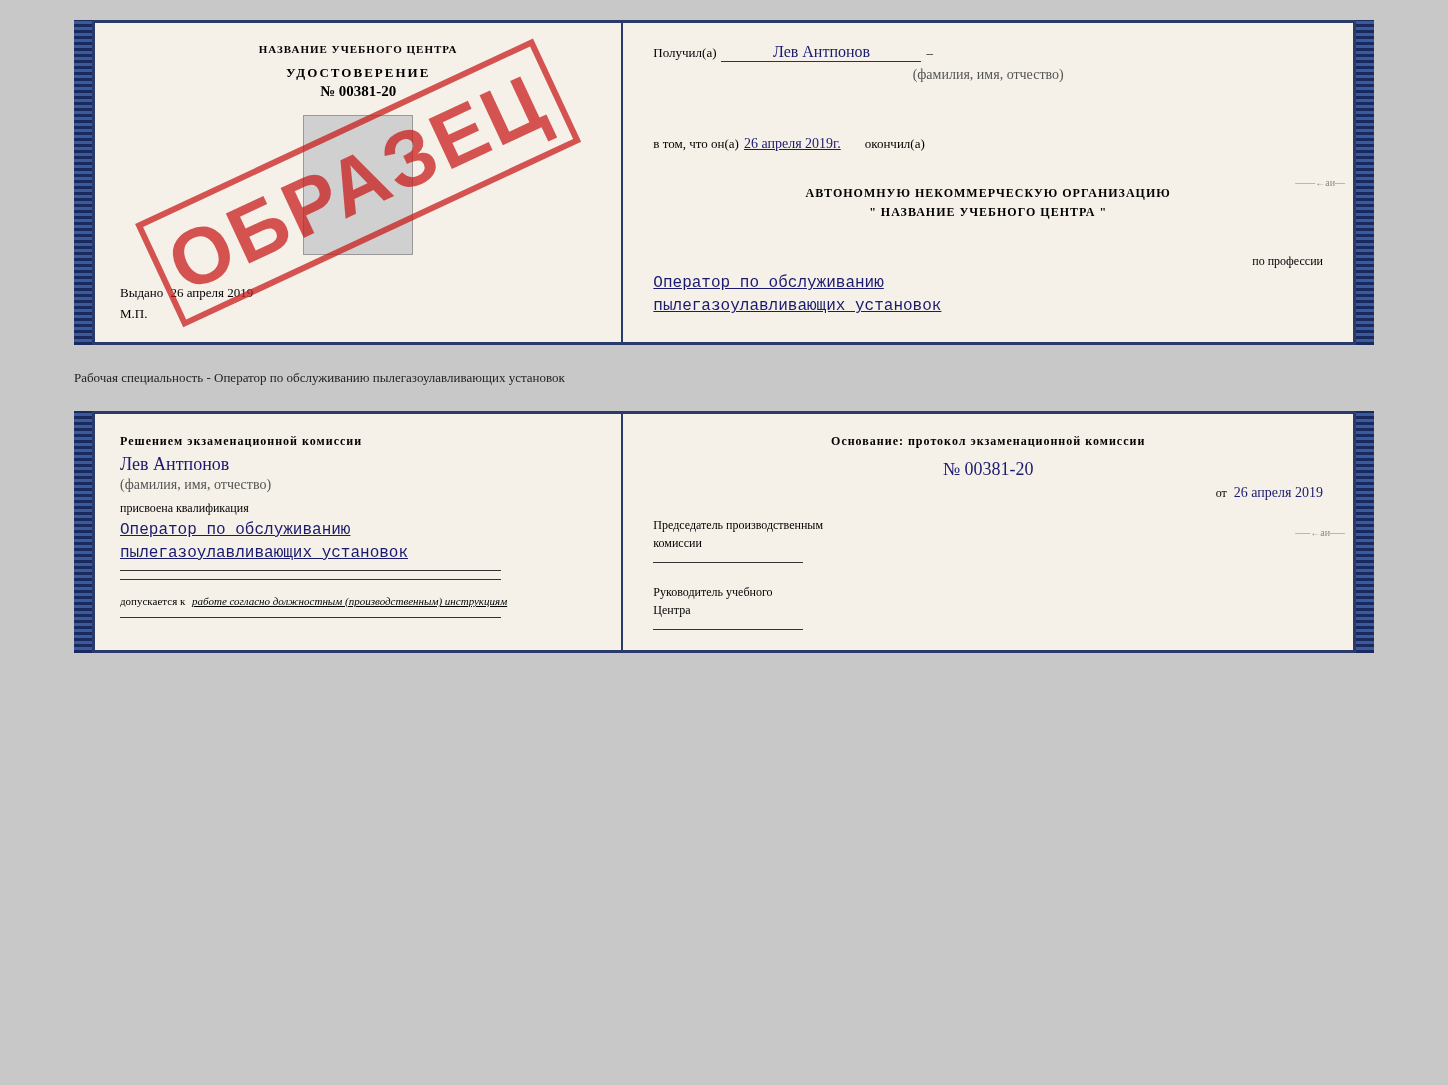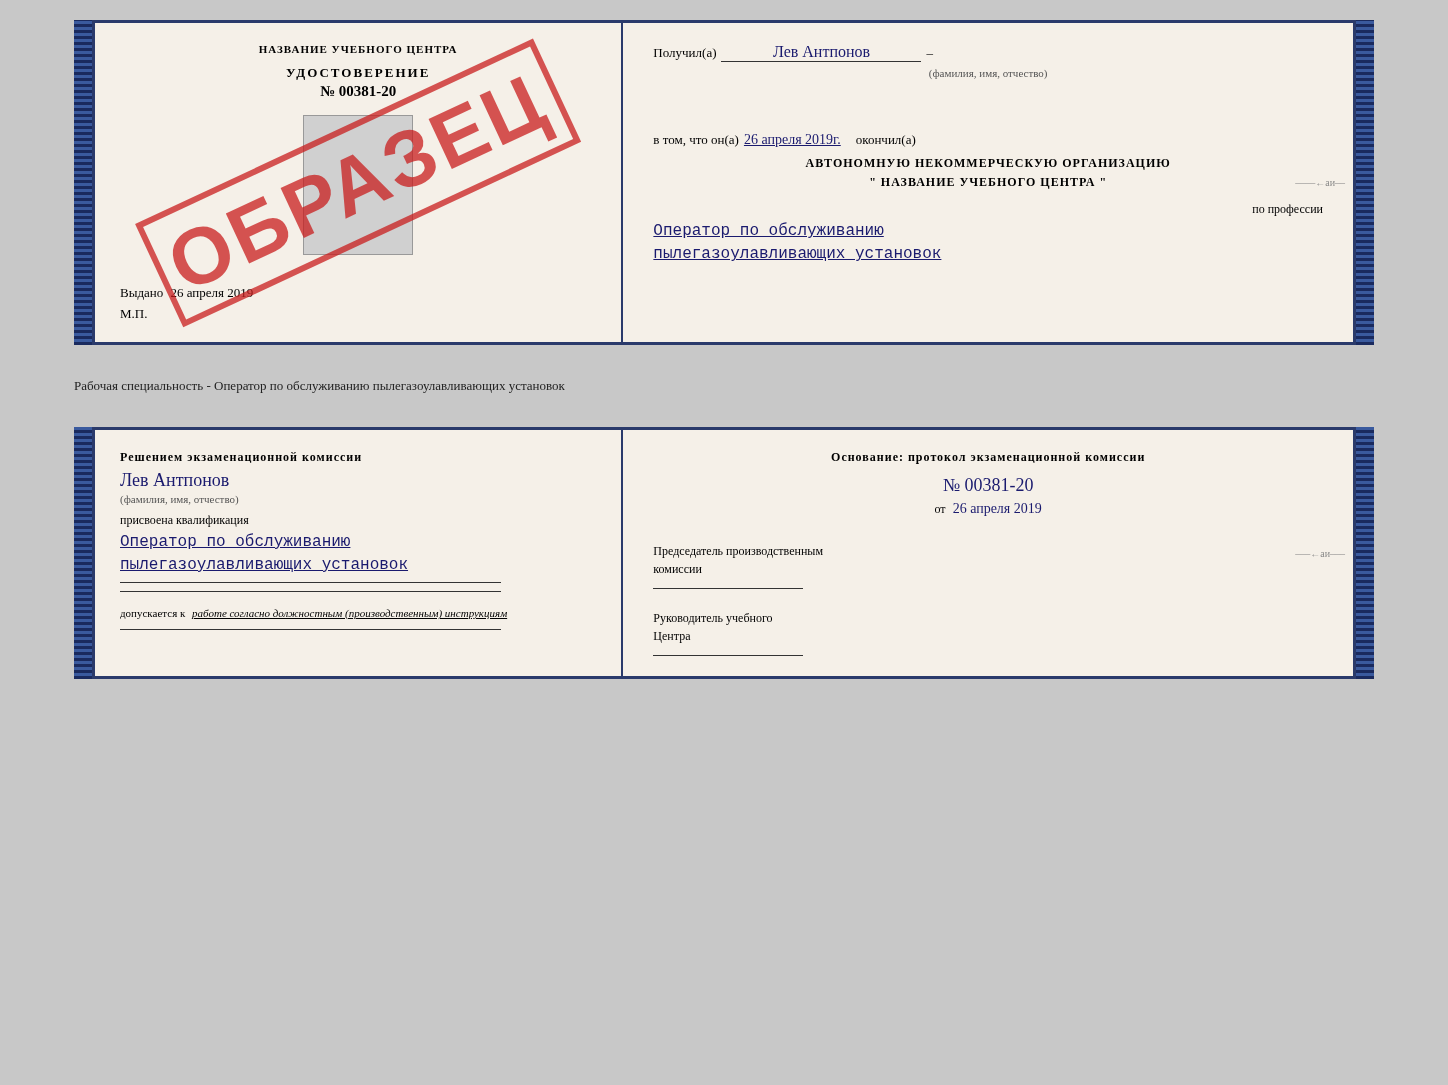--- a/index.html
+++ b/index.html
@@ -11,21 +11,21 @@
       align-items: center;
       padding: 20px;
       min-height: 1085px;
       width: 1448px;
     }
 
     .document-container {
       width: 1300px;
       display: flex;
       flex-direction: column;
-      gap: 28px;
+      gap: 20px;
     }
 
     
     .certificate-top {
       display: flex;
       border: 3px solid #2a3a6b;
       background: #f5f0e8;
       position: relative;
       overflow: hidden;
     }
@@ -158,21 +158,21 @@
     }
 
     .underline-field {
       border-bottom: 1px solid #333;
       min-width: 200px;
       display: inline-block;
       text-align: center;
     }
 
     .small-label {
-      font-size: 11px;
+      font-size: 14px;
       text-align: center;
       display: block;
       color: #555;
     }
 
     .vtom-line {
       font-size: 13px;
       margin: 12px 0 5px;
       display: flex;
       align-items: baseline;
@@ -181,21 +181,21 @@
 
     .date-handwritten {
       font-family: 'Segoe Script', 'Comic Sans MS', cursive;
       font-size: 14px;
       color: #1a1a6e;
       text-decoration: underline;
       margin-top: 41px;
     }
 
     .org-block {
-      margin: 6px 0;
+      margin: 32px 0;
       text-align: center;
       font-size: 12px;
       font-weight: bold;
       letter-spacing: 1px;
       line-height: 1.6;
       text-transform: uppercase;
     }
 
     .po-professii {
       font-size: 12px;
@@ -262,22 +262,22 @@
       font-family: 'Segoe Script', 'Comic Sans MS', cursive;
       font-size: 18px;
       color: #1a1a6e;
       text-align: center;
       display: block;
       margin: 8px 0 5px;
     }
 
     .ot-date {
       font-size: 12px;
-      text-align: center;
-      margin-bottom: 25px;
+      text-align: right;
+      margin-bottom: 15px;
     }
 
     .ot-date-handwritten {
       font-family: 'Segoe Script', 'Comic Sans MS', cursive;
       font-size: 14px;
       color: #1a1a6e;
     }
 
     .predsedatel {
       font-size: 12px;
@@ -352,21 +352,21 @@
             <span class="underline-field">
               <span class="handwritten">Лев Антпонов</span>
             </span>
             <span style="font-size:13px;">–</span>
           </div>
           <span class="small-label">(фамилия, имя, отчество)</span>
 
           <div class="vtom-line">
             <span style="font-size:13px;">в том, что он(а)</span>
             <span class="date-handwritten">26 апреля 2019г.</span>
-            <span style="font-size:13px;margin-left:10px;">окончил(а)</span>
+            <span style="font-size:13px;margin-left:19px;">окончил(а)</span>
           </div>
 
           <div class="org-block">
             <div>АВТОНОМНУЮ НЕКОММЕРЧЕСКУЮ ОРГАНИЗАЦИЮ</div>
             <div>
               <span>"</span>
               <span>НАЗВАНИЕ УЧЕБНОГО ЦЕНТРА</span>
               <span>"</span>
             </div>
           </div>

